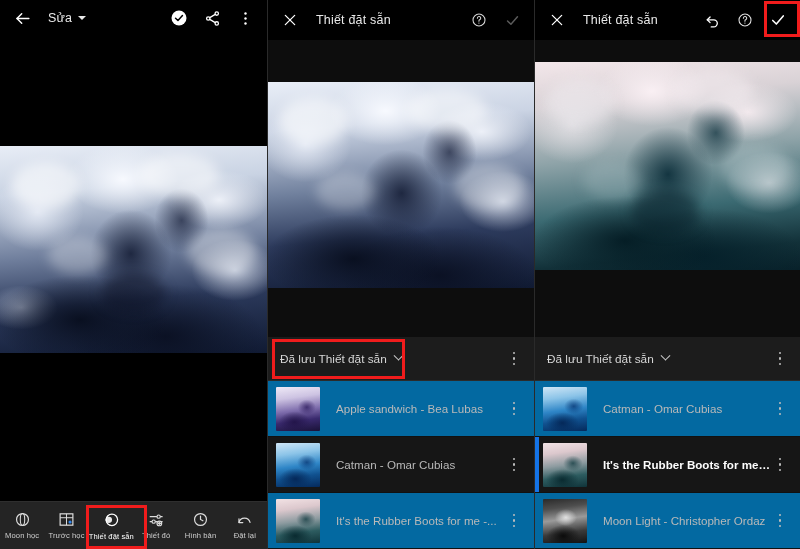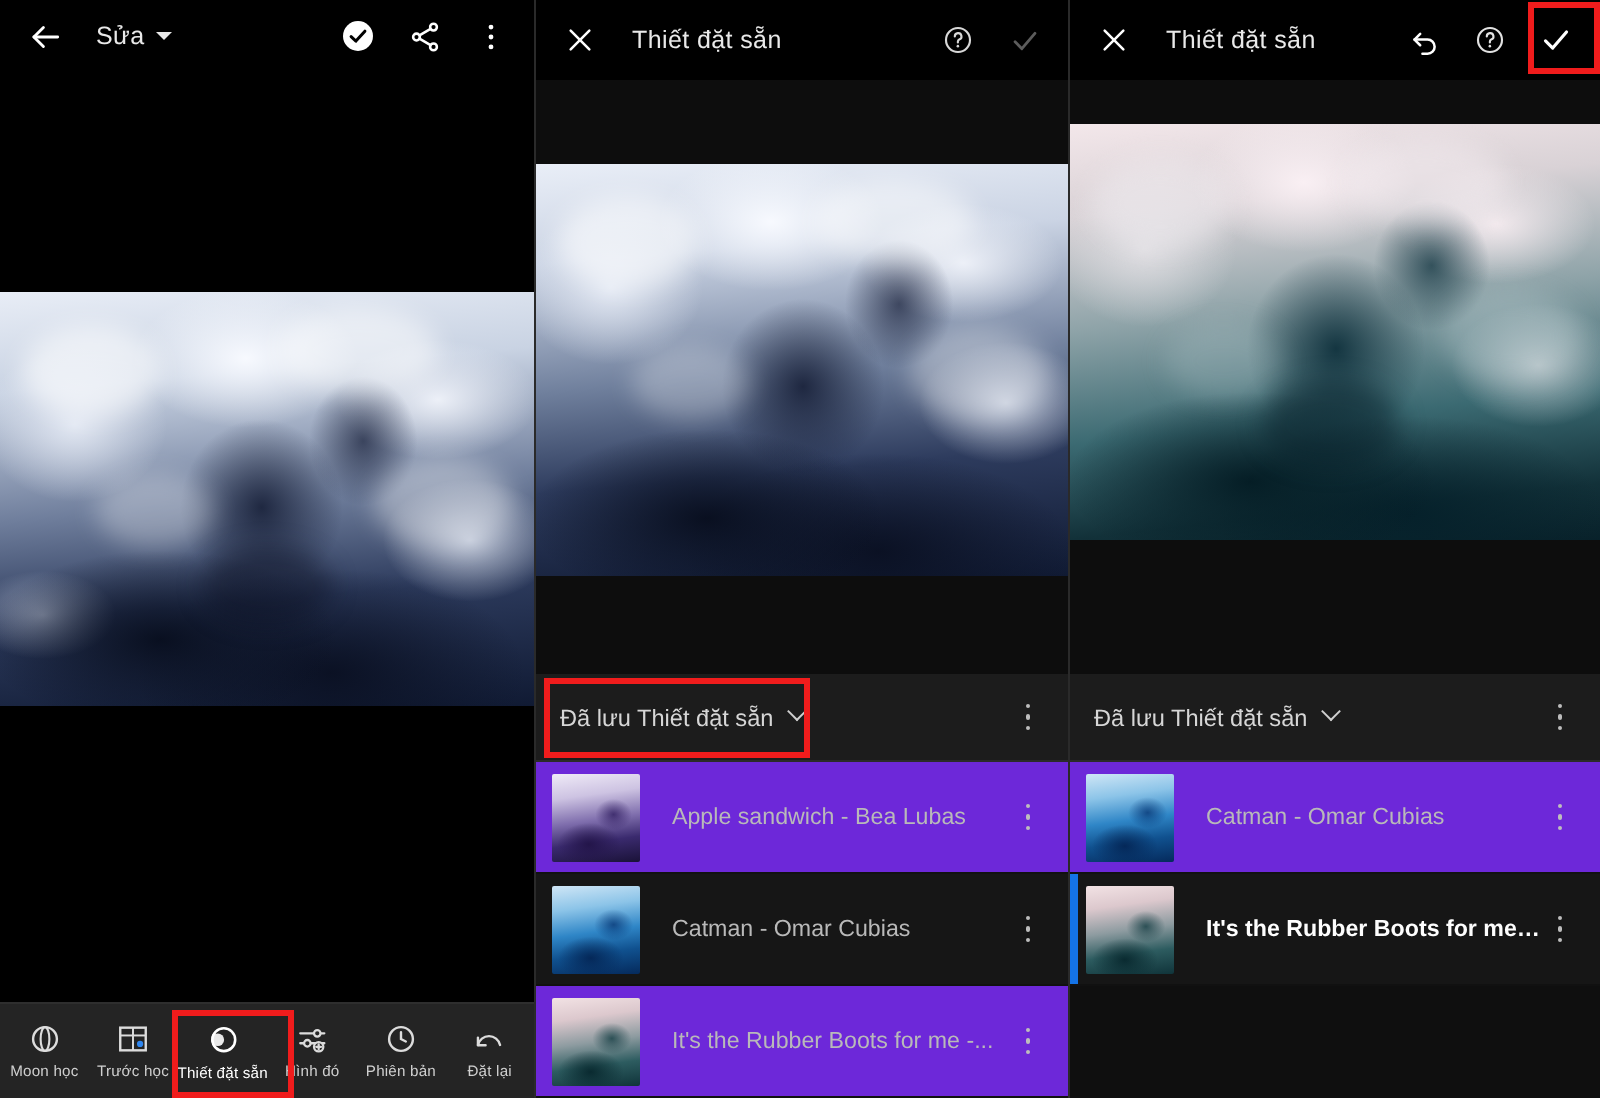--- a/index.html
+++ b/index.html
@@ -55,21 +55,21 @@
     border-right: 1.6px solid #cfcfcf; border-bottom: 1.6px solid #cfcfcf;
     transform: rotate(45deg) translate(-2px,-2px);
   }
   .sec-head .spacer { flex: 1; }
 
   
   .list { background: #0f0f0f; }
   .row {
     display: flex; align-items: center;
     height: 56px; padding: 0 12px 0 8px;
-    position: relative; background: #6d28d9;
+    position: relative; background: #0369a1;
     border-bottom: 1px solid #111;
   }
   .row.alt { background: #161616; }
   .row .thumb {
     width: 44px; height: 44px; flex: 0 0 44px;
     border-radius: 1px; overflow: hidden; position: relative;
   }
   .row .name {
     margin-left: 16px; font-size: 11.6px; color: #b9b9b9;
     white-space: nowrap; overflow: hidden; text-overflow: ellipsis; flex: 1;
@@ -201,31 +201,31 @@
           <svg width="17" height="17" viewBox="0 0 24 24" fill="none" stroke="#dcdcdc" stroke-width="1.6" stroke-linecap="round">
             <line x1="3" y1="8" x2="20" y2="8"></line>
               <circle cx="15" cy="8" r="2.3" fill="#242424"></circle>
             <line x1="3" y1="15" x2="20" y2="15"></line>
               <circle cx="8" cy="15" r="2.3" fill="#242424"></circle>
             <circle cx="16" cy="17.5" r="3.3" fill="#242424"></circle>
             <line x1="16" y1="15.8" x2="16" y2="19.2"></line>
               <line x1="14.3" y1="17.5" x2="17.7" y2="17.5"></line>
           </svg>
         </span>
-        <span class="tlbl">Hình đó</span>
+        <span class="tlbl">Thiết đó</span>
       </div>
 
       <div class="tool">
         <span class="ic">
           <svg width="17" height="17" viewBox="0 0 24 24" fill="none" stroke="#dcdcdc" stroke-width="1.7" stroke-linecap="round">
             <circle cx="12" cy="12" r="8.4"></circle>
               <polyline points="12,7.2 12,12 15.4,13.8"></polyline>
           </svg>
         </span>
-        <span class="tlbl">Phiên bản</span>
+        <span class="tlbl">Hình bản</span>
       </div>
 
       <div class="tool">
         <span class="ic">
           <svg width="17" height="17" viewBox="0 0 24 24" fill="none" stroke="#dcdcdc" stroke-width="1.7" stroke-linecap="round" stroke-linejoin="round">
             <path d="M4.2 16.2a8 8 0 0 1 15.6 0"></path>
               <polyline points="4.2,11 4.2,16.4 9.6,16.4"></polyline>
           </svg>
         </span>
         <span class="tlbl">Đặt lại</span>
@@ -419,18 +419,30 @@
                 radial-gradient(ellipse 30% 24% at 68% 46%, rgba(16,58,64,.78) 0%, rgba(16,58,64,0) 74%),
                 linear-gradient(172deg,#f2e2e4 0%,#dcc8cd 24%,#8d9ba0 50%,#2d5c60 74%,#10343a 100%);"></span>
         <span class="name">It's the Rubber Boots for me -...</span>
         <span class="kebab">
             <i></i>
             <i></i>
             <i></i>
           </span>
       </div>
 
+      <div class="row">
+        <span class="thumb" style="background:
+                radial-gradient(ellipse 54% 36% at 46% 84%, rgba(10,10,10,.96) 0%, rgba(10,10,10,0) 70%),
+                radial-gradient(ellipse 34% 26% at 52% 42%, rgba(238,238,238,.85) 0%, rgba(238,238,238,0) 74%),
+                linear-gradient(172deg,#2a2a2a 0%,#4e4e4e 22%,#9a9a9a 46%,#3a3a3a 74%,#121212 100%);"></span>
+        <span class="name">Moon Light - Christopher Ordaz</span>
+        <span class="kebab">
+            <i></i>
+            <i></i>
+            <i></i>
+          </span>
+      </div>
     </div>
 
     <div class="redbox" style="left:229px;top:1px;width:36px;height:36px;"></div>
   </div>
 
 </div>
 
 </body></html>

